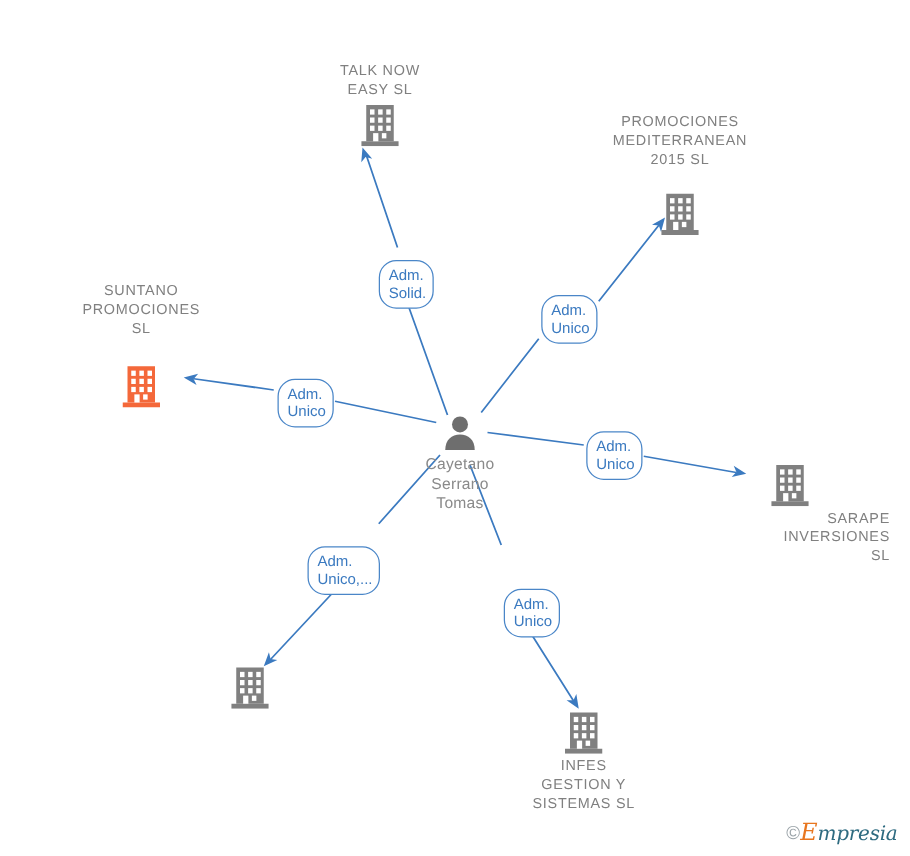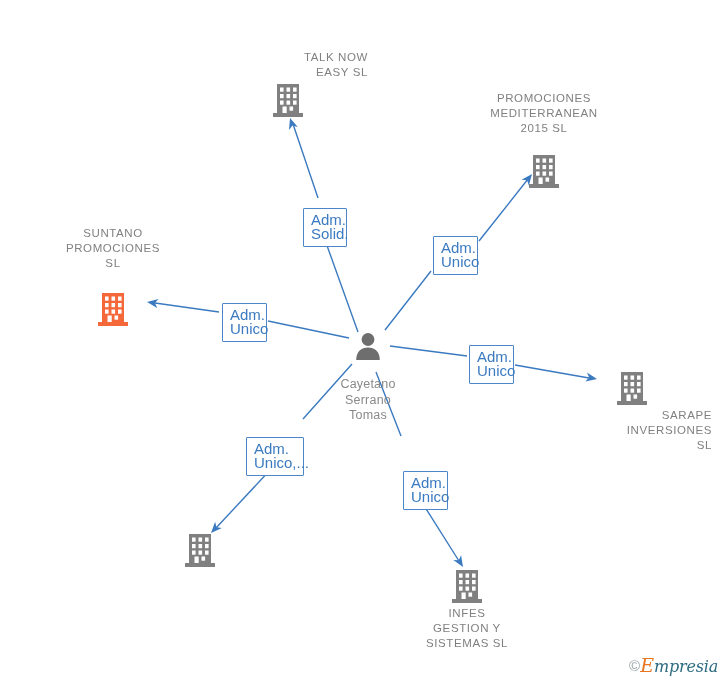--- a/index.html
+++ b/index.html
@@ -44,24 +44,24 @@
     font-size: 12.5px;
     line-height: 15.5px;
   }
   .node-icon {
     display: block;
     margin: 0 auto;
   }
   .edge-label {
     position: absolute;
     border: 1px solid #4a86c8;
-    border-radius: 1px;
+    border-radius: 14px;
     background: #ffffff;
     color: #3b7ac0;
-    font-size: 15px;
+    font-size: 12px;
     line-height: 14px;
     padding: 4px 7px 5px 7px;
     text-align: left;
     white-space: pre-line;
     box-sizing: border-box;
   }
   #watermark {
     position: absolute;
     right: 10px;
     bottom: 8px;
@@ -107,21 +107,21 @@
       <path d="M 376 372 L 401 436 M 423 504 L 459 561" stroke="#3b7ac0" stroke-width="1.4" fill="none"></path>
       <path d="M0,0 L-11,-4.6 L-8,0 L-11,4.6 Z" fill="#3b7ac0" transform="translate(463,567) rotate(58)"></path>
     </svg>
 
   <div id="node-layer">
       <div class="node" style="left: 368px; top: 331px;">
         <svg width="30" height="30" viewBox="0 0 30 30" class="node-icon">
           <circle cx="15" cy="8.5" r="6.4" fill="#6e6e6e"></circle>
           <path d="M3.2 29 C3.2 20.6 8.4 16.5 15 16.5 C21.6 16.5 26.8 20.6 26.8 29 Z" fill="#6e6e6e"></path>
         </svg>
-        <div class="node-label person" style="margin-top: 16px;">Cayetano
+        <div class="node-label person" style="margin-top: 3px;">Cayetano
 Serrano
 Tomas</div>
       </div>
       <div class="node" style="left: 113px; top: 226px;">
         <div class="node-label">SUNTANO
 PROMOCIONES
 SL</div>
         <div style="height: 21px;"></div>
         <svg width="30" height="34" viewBox="0 0 30 34" class="node-icon">
           <rect x="4" y="1" width="22" height="29" fill="#f4683a"></rect>
@@ -132,21 +132,21 @@
           <rect x="7" y="11" width="3.6" height="4.2" fill="#ffffff"></rect>
           <rect x="13.5" y="11" width="3.6" height="4.2" fill="#ffffff"></rect>
           <rect x="20" y="11" width="3.6" height="4.2" fill="#ffffff"></rect>
           <rect x="7" y="17.5" width="3.6" height="4.2" fill="#ffffff"></rect>
           <rect x="13.5" y="17.5" width="3.6" height="4.2" fill="#ffffff"></rect>
           <rect x="20" y="17.5" width="3.6" height="4.2" fill="#ffffff"></rect>
           <rect x="9.5" y="23.5" width="4.2" height="6.5" fill="#ffffff"></rect>
           <rect x="16.5" y="23.5" width="3.6" height="4.2" fill="#ffffff"></rect>
         </svg>
       </div>
-      <div class="node" style="left: 288px; top: 50px; text-align: right;">
+      <div class="node" style="left: 304px; top: 50px;">
         <div class="node-label">TALK NOW
 EASY  SL</div>
         <div style="height: 3px;"></div>
         <svg width="30" height="34" viewBox="0 0 30 34" class="node-icon">
           <rect x="4" y="1" width="22" height="29" fill="#808080"></rect>
           <rect x="0" y="30" width="30" height="4" fill="#808080"></rect>
           <rect x="7" y="4.5" width="3.6" height="4.2" fill="#ffffff"></rect>
           <rect x="13.5" y="4.5" width="3.6" height="4.2" fill="#ffffff"></rect>
           <rect x="20" y="4.5" width="3.6" height="4.2" fill="#ffffff"></rect>
           <rect x="7" y="11" width="3.6" height="4.2" fill="#ffffff"></rect>

